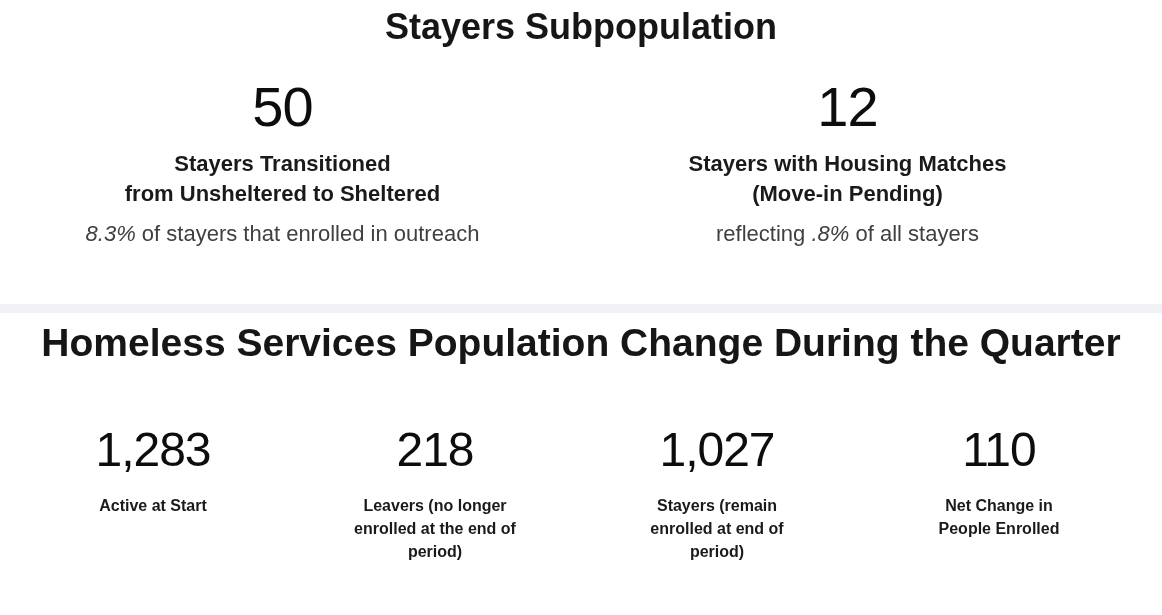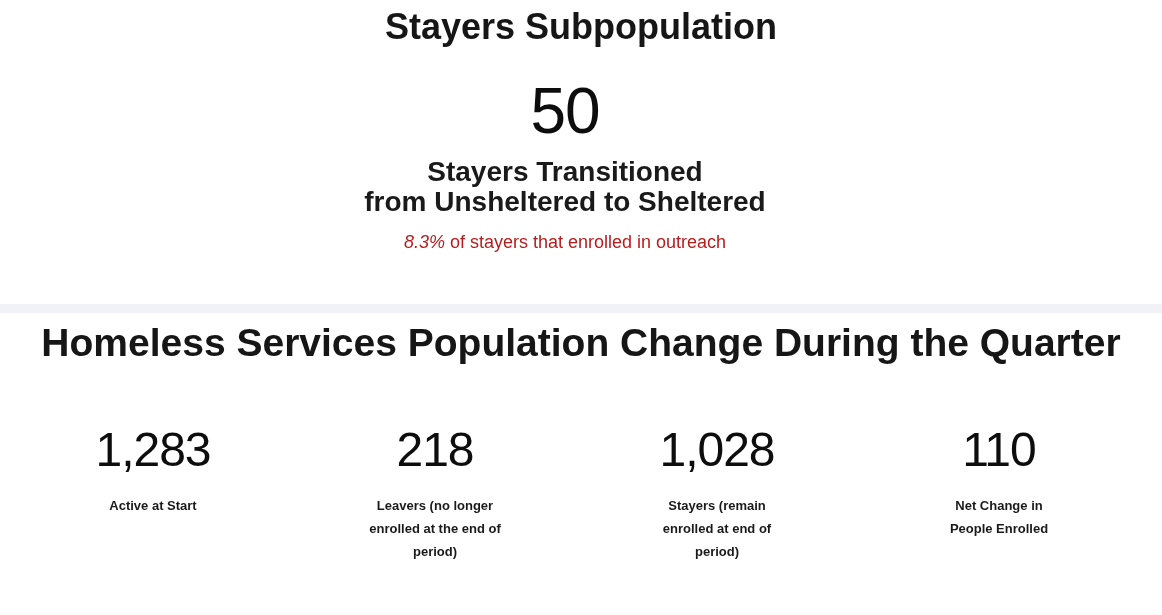--- a/index.html
+++ b/index.html
@@ -27,68 +27,74 @@
   .top-row { width: 1130px; }
   .top-row .ban { flex: 1 1 0; }
   .ban { text-align: center; }
 
   .ban-value {
     font-weight: 400;
     color: #0d0d0d;
     line-height: 1;
     letter-spacing: -1px;
   }
-  .top-row .ban-value { font-size: 64px; margin-top: 30px; }
+  .top-row .ban-value { font-size: 56px; margin-top: 30px; }
 
   .ban-label {
     font-weight: 700;
     white-space: pre-line;
     color: #1a1a1a;
   }
-  .top-row .ban-label { font-size: 28px; line-height: 30px; margin-top: 14px; text-align: center; }
+  .top-row .ban-label { font-size: 22px; line-height: 30px; margin-top: 14px; text-align: center; }
 
   .ban-note {
-    font-size: 18px;
+    font-size: 22px;
     line-height: 24px;
     margin-top: 13px;
-    color: #b91c1c;
+    color: #404040;
   }
   .ban-note em { font-style: italic; }
 
   
   .divider { width: 1162px; height: 9px; }
 
   
   .population { }
   .population .section-title {
     font-size: 39px;
     line-height: 50px;
   }
   .bottom-row { width: 1128px; margin-left: 12px; margin-top: 58px; }
   .bottom-row .ban { flex: 1 1 0; }
   .bottom-row .ban-value { font-size: 48px; }
-  .bottom-row .ban-label { font-size: 13px; line-height: 23px; margin-top: 20px; }
+  .bottom-row .ban-label { font-size: 16px; line-height: 23px; margin-top: 20px; }
 </style>
 </head>
 <body style="background: rgb(255, 255, 255);">
 
 <div class="page">
 
   <section class="stayers">
     <h1 class="section-title">Stayers Subpopulation</h1>
 
     <div class="ban-row top-row">
 
       <div class="ban">
         <div class="ban-value">50</div>
         <div class="ban-label">Stayers Transitioned
 from Unsheltered to Sheltered</div>
         <div class="ban-note"><span></span><em>8.3%</em><span> of stayers that enrolled in outreach</span></div>
       </div>
 
+      <div class="ban">
+        <div class="ban-value">12</div>
+        <div class="ban-label">Stayers with Housing Matches
+(Move-in Pending)</div>
+        <div class="ban-note"><span>reflecting </span><em>.8%</em><span> of all stayers</span></div>
+      </div>
 
     </div>
   </section>
 
   <div class="divider" style="background: rgb(240, 242, 245);"></div>
 
   <section class="population">
     <h1 class="section-title">Homeless Services Population Change During the Quarter</h1>
 
     <div class="ban-row bottom-row">
@@ -100,21 +106,21 @@
 
 
       <div class="ban">
         <div class="ban-value">218</div>
         <div class="ban-label">Leavers (no longer
 enrolled at the end of
 period)</div>
       </div>
 
       <div class="ban">
-        <div class="ban-value">1,028</div>
+        <div class="ban-value">1,027</div>
         <div class="ban-label">Stayers (remain
 enrolled at end of
 period)</div>
       </div>
 
       <div class="ban">
         <div class="ban-value">110</div>
         <div class="ban-label">Net Change in
 People Enrolled</div>
       </div>

